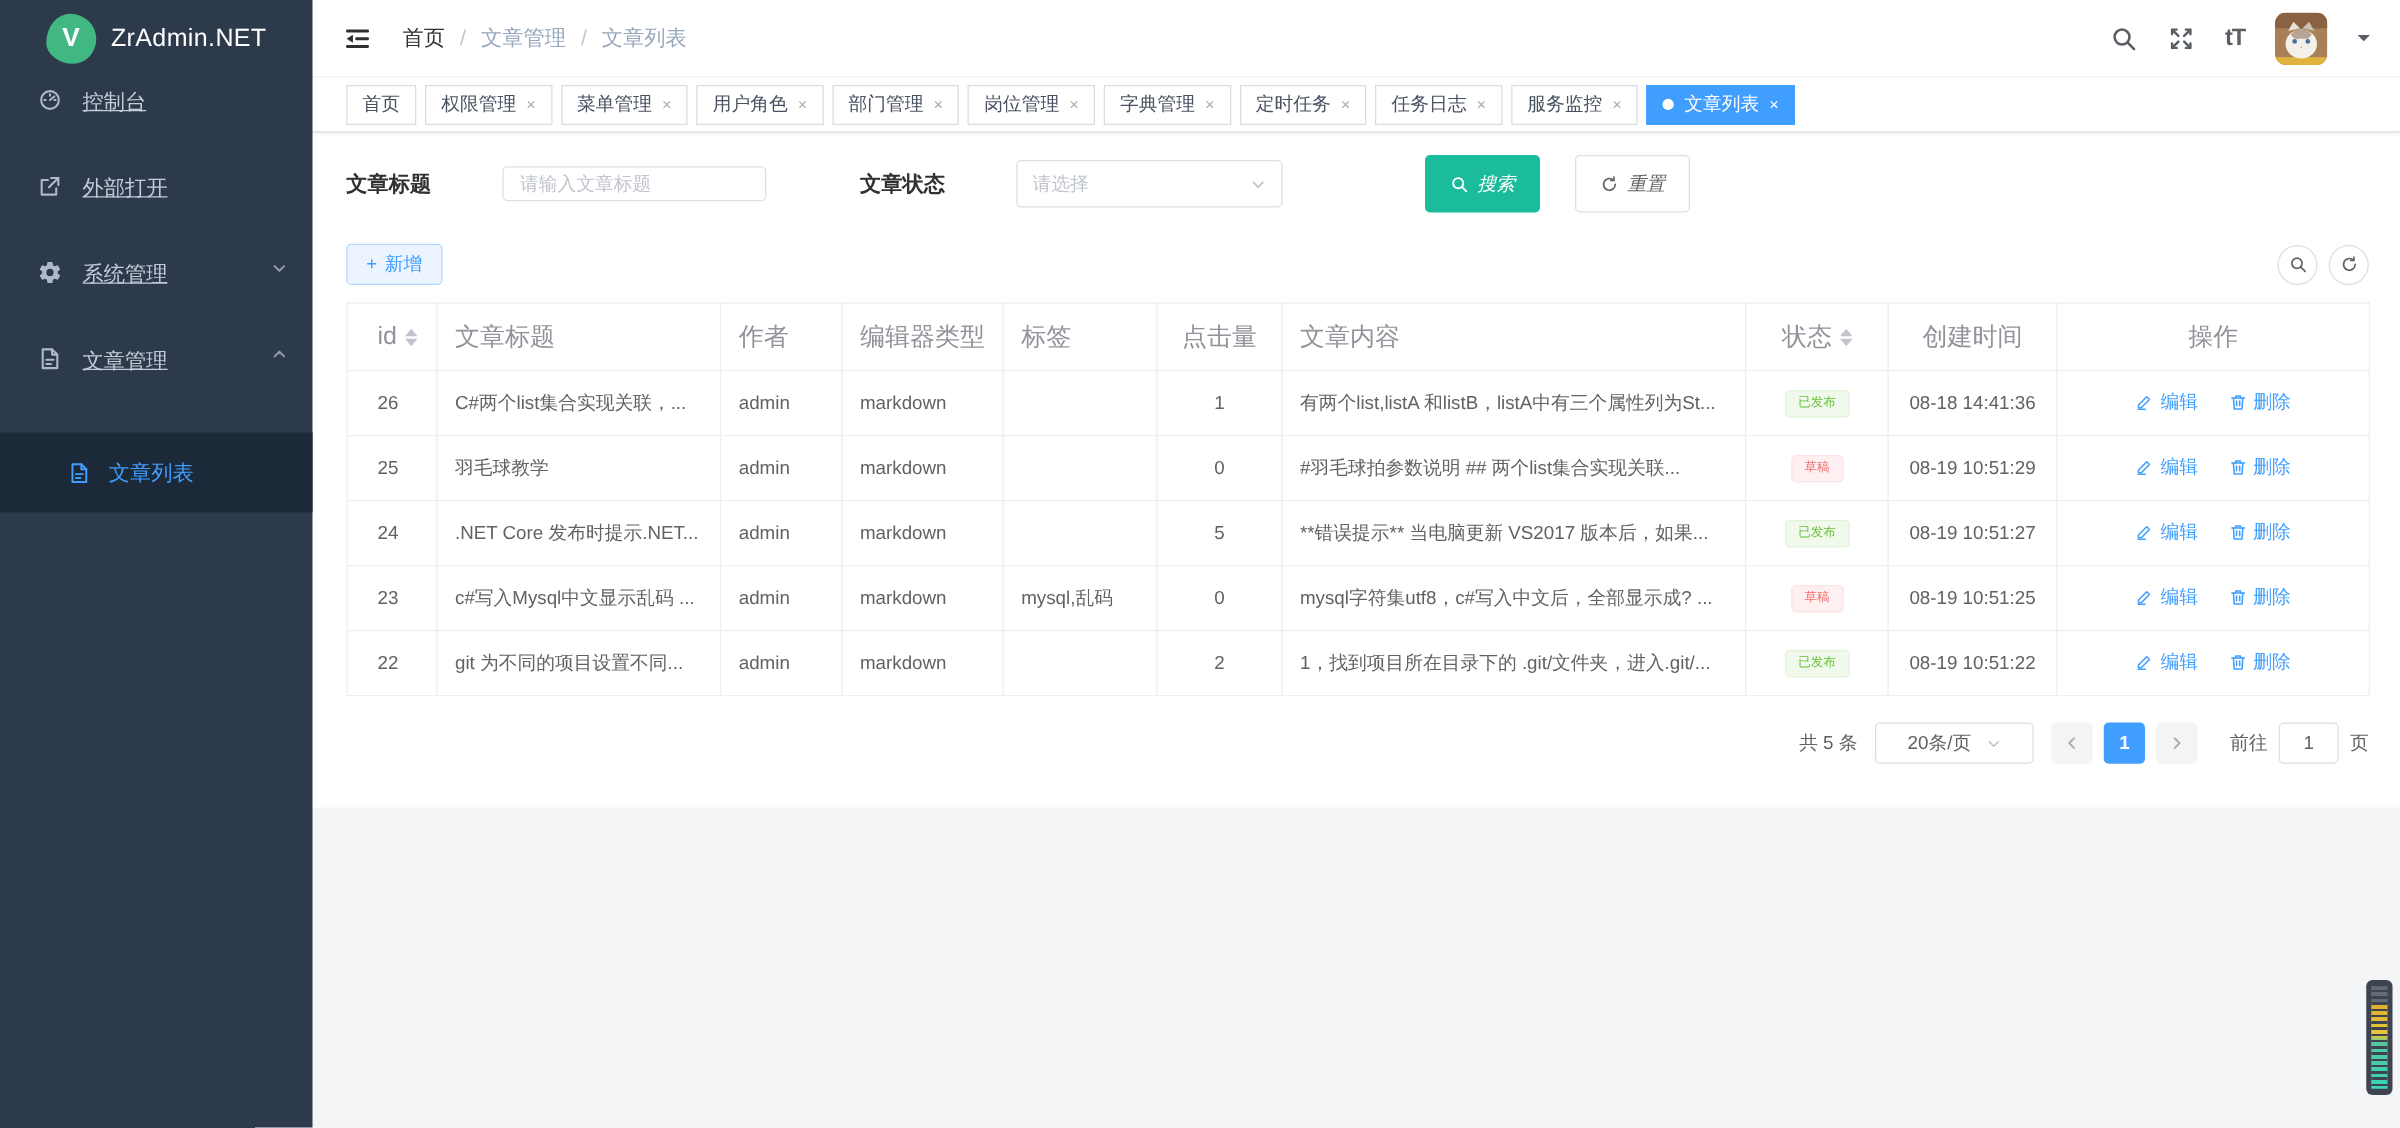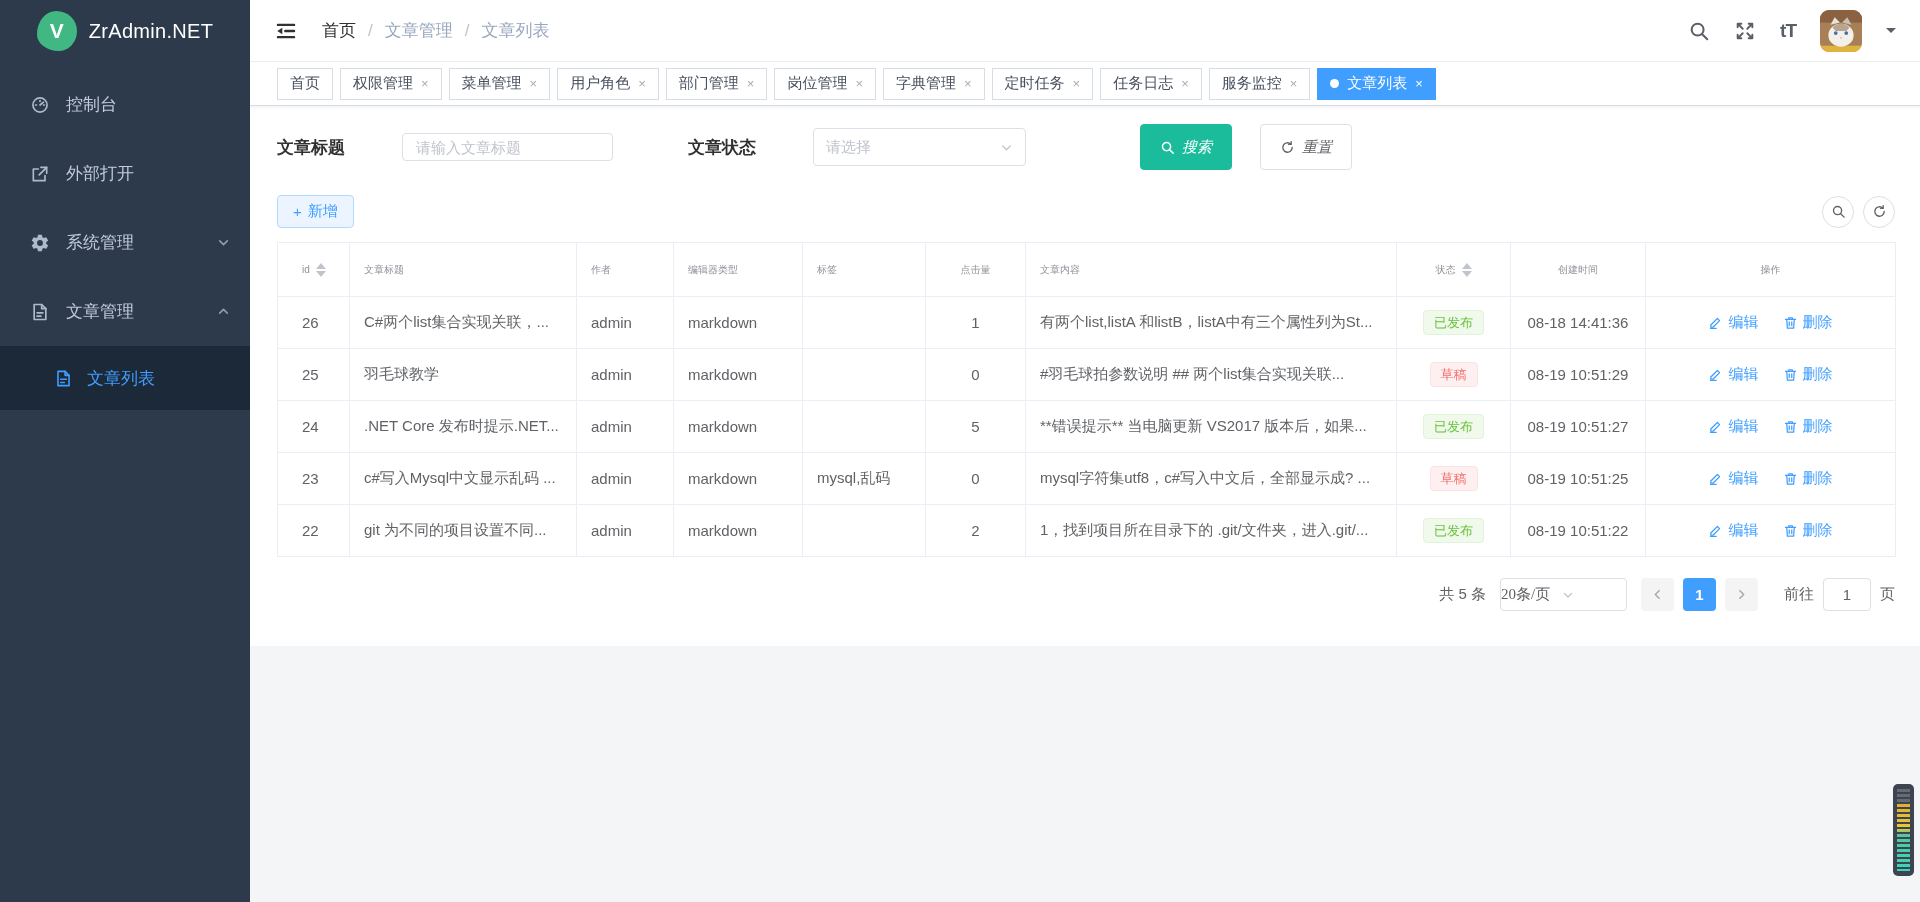--- a/index.html
+++ b/index.html
@@ -7,21 +7,21 @@
     font-family:"Liberation Sans","DejaVu Sans",sans-serif; background:#f4f5f7; }
 
   
   .sidebar { position:absolute; left:0; top:0; width:250px; height:902px; background:#2d3a4b; z-index:5; }
   .logo-row { height:62px; display:flex; align-items:center; justify-content:center; gap:12px; cursor:pointer; }
   .logo-blob { width:40px; height:40px; background:#41b883; color:#fff; font-weight:bold; font-size:21px;
     border-radius:48% 52% 46% 54% / 58% 50% 50% 42%;
     display:flex; align-items:center; justify-content:center; }
   .logo-title { color:#fff; font-weight:normal; font-size:20px; letter-spacing:.3px; }
   .menu { margin-top:8px; }
-  .menu-item { height:69px; display:flex; align-items:center; padding:0 20px 0 30px; color:#c3cbd9; font-size:17px; cursor:pointer; }
+  .menu-item { height:69px; display:flex; padding:0 20px 0 30px; color:#c3cbd9; font-size:17px; cursor:pointer;text-decoration:underline; }
   .menu-item .mi { width:20px; height:20px; margin-right:16px; flex:none; display:flex; color:#aeb9c9; }
   .menu-item .ml { flex:1; }
   .menu-item .arrow { width:13px; height:13px; color:#8f9bab; }
   .submenu-item { height:64px; display:flex; align-items:center; padding-left:54px; font-size:17px; cursor:pointer;
     background:#1c2938; color:#409eff; }
   .submenu-item .mi { width:19px; height:19px; margin-right:14px; display:flex; color:#409eff; }
   svg { display:block; width:100%; height:100%; }
 
   
   .main { position:absolute; left:250px; top:0; right:0; height:902px; background:#f4f5f7; }
@@ -70,42 +70,42 @@
   .btn-add { height:33px; padding:0 15px; background:#ecf5ff; border:1px solid #b3d8ff; color:#409eff; font-size:15px;
     border-radius:4px; display:inline-flex; align-items:center; gap:6px; cursor:pointer; }
   .tool-circles { margin-left:auto; display:flex; gap:9px; }
   .circle-btn { width:32px; height:32px; border-radius:50%; border:1px solid #dcdfe6; background:#fff; color:#606266;
     display:flex; align-items:center; justify-content:center; cursor:pointer; }
   .circle-btn .cicon { width:15px; height:15px; }
 
   
   table { width:1618px; border-collapse:collapse; table-layout:fixed; }
   th, td { border:1px solid #ebeef5; font-weight:normal; white-space:nowrap; overflow:hidden; }
-  thead th { height:54px; color:#909399; font-size:10px; background:#fff; }
+  thead th { height:54px; color:#909399; font-size:20px; background:#fff; }
   tbody td { height:52px; color:#606266; font-size:15px; background:#fff; }
   .al { text-align:left; padding:0 14px; }
   .ac { text-align:center; padding:0 6px; }
   .pad-id { padding-left:24px; text-align:left; }
   .th-flex { display:flex; align-items:center; gap:6px; }
   .sorter { display:inline-flex; flex-direction:column; gap:2px; cursor:pointer; }
   .sorter i { width:0; height:0; border:5px solid transparent; display:block; }
   .sorter .up { border-bottom:6px solid #c0c4cc; border-top:none; }
   .sorter .dn { border-top:6px solid #c0c4cc; border-bottom:none; }
-  .badge { display:inline-block; padding:4px 10px; font-size:13px; border-radius:4px; line-height:1.2; }
+  .badge { display:inline-block; padding:4px 10px; font-size:10px; border-radius:4px; line-height:1.2; }
   .badge-success { color:#67c23a; background:#f0f9eb; border:1px solid #e1f3d8; }
   .badge-danger { color:#f56c6c; background:#fef0f0; border:1px solid #fde2e2; }
   .op-link { color:#409eff; font-size:15px; display:inline-flex; align-items:center; gap:5px; cursor:pointer; }
   .op-link + .op-link { margin-left:20px; }
   .op-link .oicon { width:15px; height:15px; }
 
   
   .pagination { width:1618px; display:flex; align-items:center; justify-content:flex-end; margin-top:21px; gap:14px;
     color:#606266; font-size:15px; }
   .pg-select { width:127px; height:33px; border:1px solid #dcdfe6; border-radius:4px; display:flex; align-items:center;
-    gap:12px; cursor:pointer; color:#606266;font-family:Liberation Serif, serif; }
+    justify-content:center; gap:12px; cursor:pointer; color:#606266; }
   .pg-select .arrow { width:12px; height:12px; color:#c0c4cc; }
   .pg-btn { width:33px; height:33px; border-radius:4px; background:#f4f4f5; color:#a8abb2; display:flex;
     align-items:center; justify-content:center; cursor:pointer; }
   .pg-btn .picon { width:13px; height:13px; }
   .pg-cur { width:33px; height:33px; border-radius:4px; background:#409eff; color:#fff; font-weight:bold;
     display:flex; align-items:center; justify-content:center; cursor:pointer; }
   .pg-group { display:flex; gap:9px; }
   .goto-wrap { display:flex; align-items:center; gap:9px; margin-left:12px; }
   .goto-input { width:48px; height:33px; border:1px solid #dcdfe6; border-radius:4px; text-align:center;
     font-size:15px; color:#606266; outline:none; font-family:inherit; }

